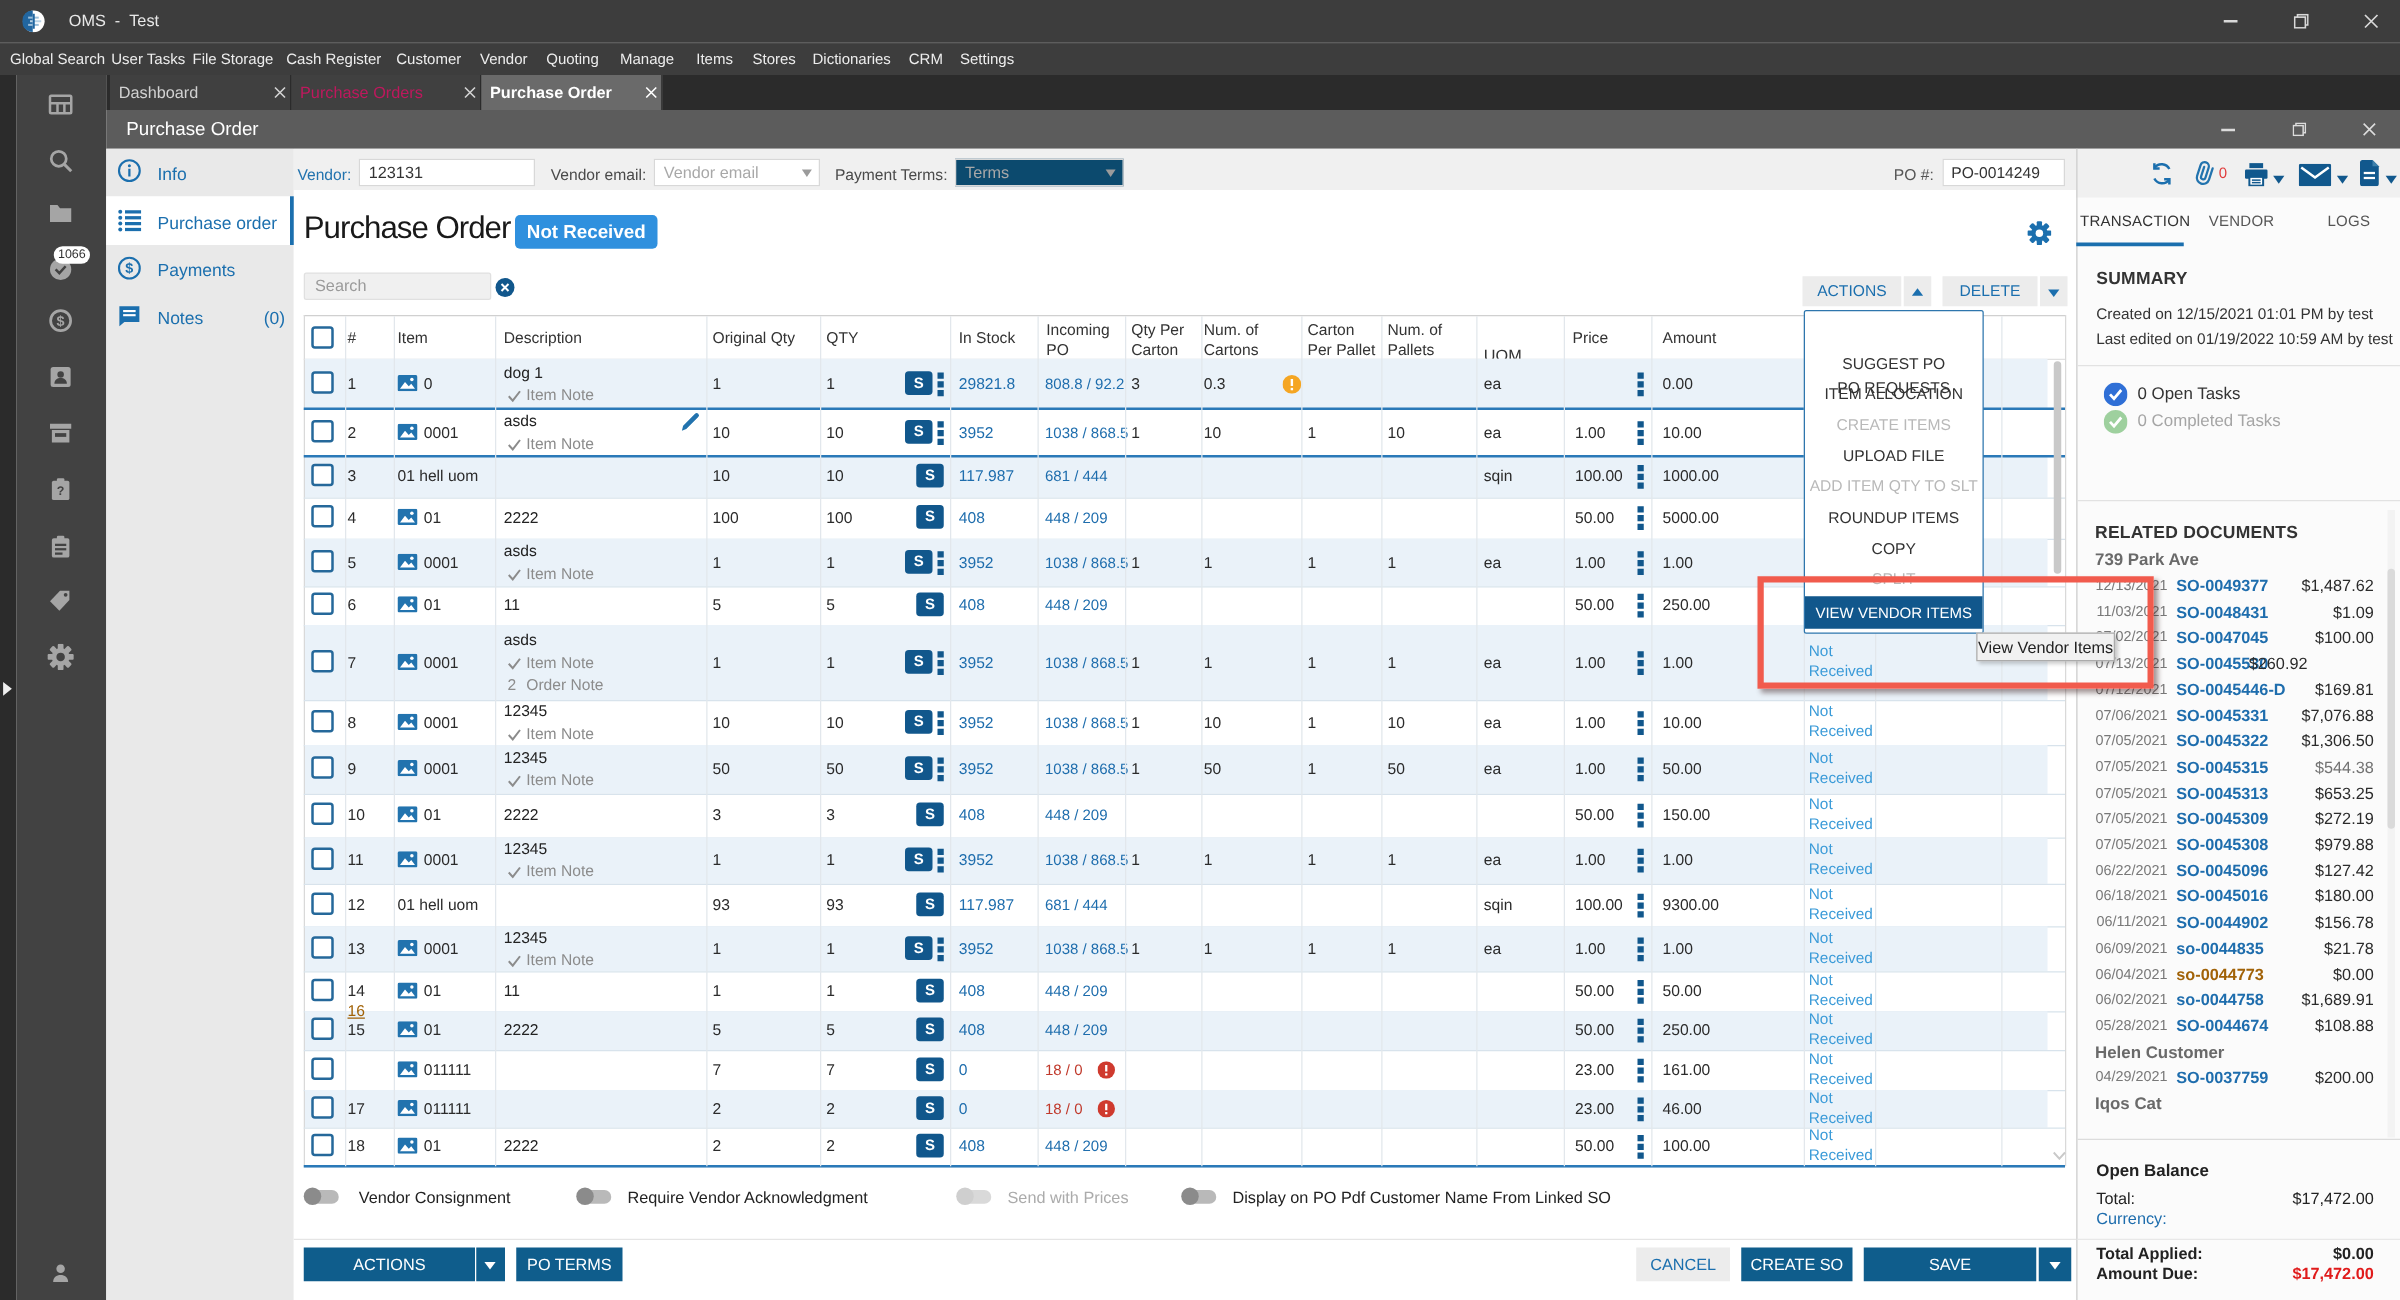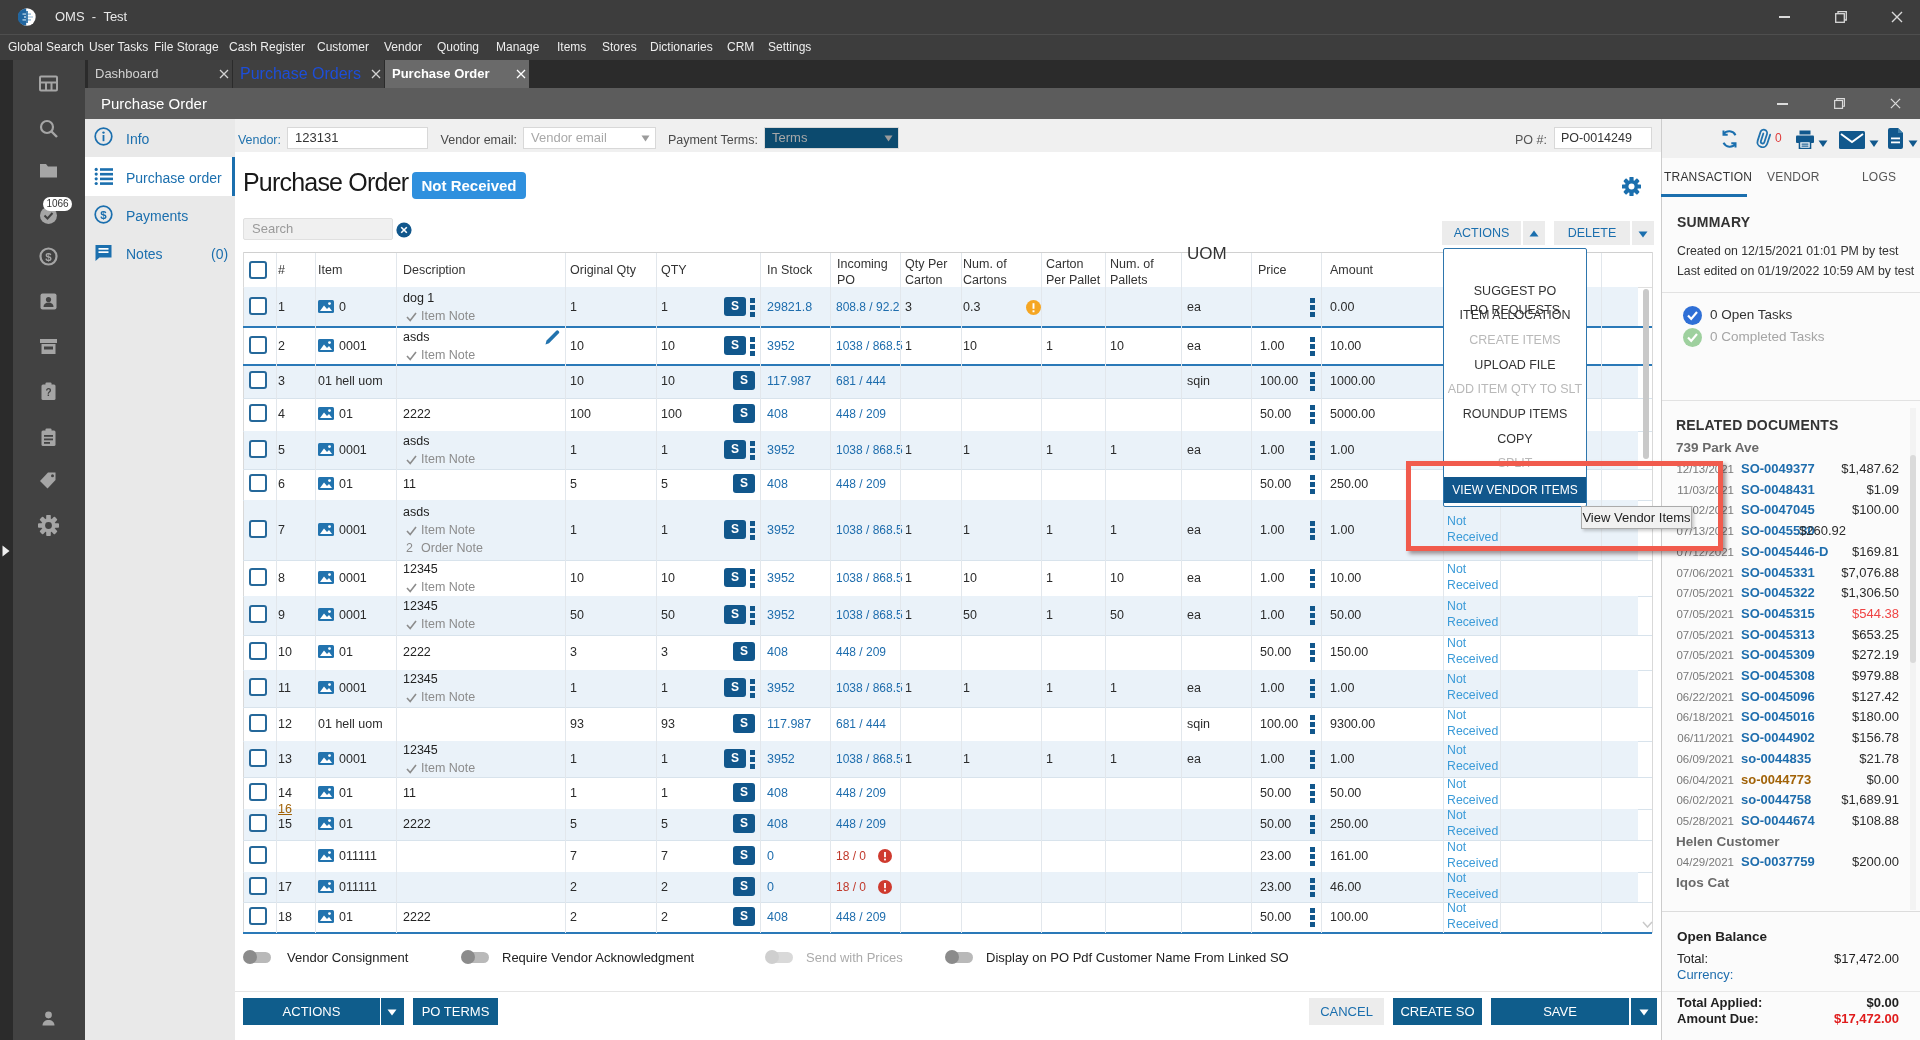--- a/index.html
+++ b/index.html
@@ -108,21 +108,21 @@
     <circle cx="10.5" cy="7" r="3.4" fill="#a5a5a5"></circle>
     <path d="M4.5 17.5 c0-3.6 2.7-5.6 6-5.6 c3.3 0 6 2 6 5.6 z" fill="#a5a5a5"></path>
   </svg>
 <div style="position:absolute;white-space:nowrap;left:85px;top:60px;width:1835px;height:28px;background:#2b2b2b;"></div>
 <div style="position:absolute;white-space:nowrap;left:88px;top:60px;width:145px;height:28px;background:#404040;border-right:1px solid #2b2b2b;"></div>
 <div style="position:absolute;white-space:nowrap;left:95px;top:60px;height:28px;line-height:28px;font-size:13px;font-weight:normal;color:#d2d2d2;">Dashboard</div>
 <svg class="ab" style="left:219px;top:69px" width="10" height="10" viewBox="0 0 10 10">
     <path d="M1 1 L9 9 M9 1 L1 9" stroke="#d2d2d2" stroke-width="1.3"></path>
   </svg>
 <div style="position:absolute;white-space:nowrap;left:233px;top:60px;width:152px;height:28px;background:#404040;border-right:1px solid #2b2b2b;"></div>
-<div style="position:absolute;white-space:nowrap;left:240px;top:60px;height:28px;line-height:28px;font-size:16px;font-weight:normal;color:#1d4ed8;">Purchase Orders</div>
+<div style="position:absolute;white-space:nowrap;left:240px;top:60px;height:28px;line-height:28px;font-size:13px;font-weight:normal;color:#be185d;">Purchase Orders</div>
 <svg class="ab" style="left:371px;top:69px" width="10" height="10" viewBox="0 0 10 10">
     <path d="M1 1 L9 9 M9 1 L1 9" stroke="#d2d2d2" stroke-width="1.3"></path>
   </svg>
 <div style="position:absolute;white-space:nowrap;left:385px;top:60px;width:145px;height:28px;background:#6a6a6a;border-right:1px solid #2b2b2b;"></div>
 <div style="position:absolute;white-space:nowrap;left:392px;top:60px;height:28px;line-height:28px;font-size:13px;font-weight:bold;color:#ffffff;">Purchase Order</div>
 <svg class="ab" style="left:516px;top:69px" width="10" height="10" viewBox="0 0 10 10">
     <path d="M1 1 L9 9 M9 1 L1 9" stroke="#ffffff" stroke-width="1.3"></path>
   </svg>
 <div style="position:absolute;white-space:nowrap;left:85px;top:88px;width:1835px;height:31px;background:#5c5c5c;"></div>
 <div style="position:absolute;white-space:nowrap;left:101px;top:88px;height:31px;line-height:31px;font-size:15px;color:#fff;">Purchase Order</div>
@@ -267,21 +267,21 @@
 <div style="position:absolute;white-space:nowrap;left:837px;top:257px;height:15px;line-height:15px;font-size:12.5px;color:#333;">Incoming</div>
 <div style="position:absolute;white-space:nowrap;left:837px;top:273px;height:15px;line-height:15px;font-size:12.5px;color:#333;">PO</div>
 <div style="position:absolute;white-space:nowrap;left:905px;top:257px;height:15px;line-height:15px;font-size:12.5px;color:#333;">Qty Per</div>
 <div style="position:absolute;white-space:nowrap;left:905px;top:273px;height:15px;line-height:15px;font-size:12.5px;color:#333;">Carton</div>
 <div style="position:absolute;white-space:nowrap;left:963px;top:257px;height:15px;line-height:15px;font-size:12.5px;color:#333;">Num. of</div>
 <div style="position:absolute;white-space:nowrap;left:963px;top:273px;height:15px;line-height:15px;font-size:12.5px;color:#333;">Cartons</div>
 <div style="position:absolute;white-space:nowrap;left:1046px;top:257px;height:15px;line-height:15px;font-size:12.5px;color:#333;">Carton</div>
 <div style="position:absolute;white-space:nowrap;left:1046px;top:273px;height:15px;line-height:15px;font-size:12.5px;color:#333;">Per Pallet</div>
 <div style="position:absolute;white-space:nowrap;left:1110px;top:257px;height:15px;line-height:15px;font-size:12.5px;color:#333;">Num. of</div>
 <div style="position:absolute;white-space:nowrap;left:1110px;top:273px;height:15px;line-height:15px;font-size:12.5px;color:#333;">Pallets</div>
-<div style="position:absolute;white-space:nowrap;left:1187px;top:246px;height:15px;line-height:15px;font-size:17px;color:#333;">UOM</div>
+<div style="position:absolute;white-space:nowrap;left:1187px;top:277px;height:15px;line-height:15px;font-size:13px;color:#333;">UOM</div>
 <div style="position:absolute;white-space:nowrap;left:1258px;top:263px;height:15px;line-height:15px;font-size:12.5px;color:#333;">Price</div>
 <div style="position:absolute;white-space:nowrap;left:1330px;top:263px;height:15px;line-height:15px;font-size:12.5px;color:#333;">Amount</div>
 <div style="position:absolute;white-space:nowrap;left:243px;top:287px;width:1409px;height:1px;background:#e0e0e0;"></div>
 <div style="position:absolute;white-space:nowrap;left:244px;top:287px;width:1394px;height:40px;background:#eaf2f9;"></div>
 <div style="position:absolute;white-space:nowrap;left:243px;top:327px;width:1409px;height:1px;background:#d8e3ec;"></div>
 <div style="position:absolute;white-space:nowrap;left:249px;top:297px;width:18px;height:18px;background:#fff;border:2px solid #25689a;border-radius:3px;"></div>
 <div style="position:absolute;white-space:nowrap;left:278px;top:299px;height:16px;line-height:16px;font-size:12.5px;color:#2b2b2b;">1</div>
 <svg class="ab" style="left:318px;top:300px" width="16" height="13" viewBox="0 0 16 13">
 <rect x="0" y="0" width="16" height="13" rx="1.5" fill="#2273ae"></rect>
 <path d="M2 11 L6 5.5 L9 9 L11 7 L14 11 Z" fill="#fff"></path>
@@ -842,21 +842,21 @@
 <div style="position:absolute;white-space:nowrap;left:1741px;top:544px;height:16px;line-height:16px;font-size:13px;font-weight:bold;color:#1e6dad;">SO-0045446-D</div>
 <div style="position:absolute;white-space:nowrap;left:1799px;top:544px;width:100px;height:16px;line-height:16px;font-size:13px;color:#2b2b2b;text-align:right;">$169.81</div>
 <div style="position:absolute;white-space:nowrap;right:186px;top:565px;height:16px;line-height:16px;font-size:11.5px;color:#787878;">07/06/2021</div>
 <div style="position:absolute;white-space:nowrap;left:1741px;top:565px;height:16px;line-height:16px;font-size:13px;font-weight:bold;color:#1e6dad;">SO-0045331</div>
 <div style="position:absolute;white-space:nowrap;left:1799px;top:565px;width:100px;height:16px;line-height:16px;font-size:13px;color:#2b2b2b;text-align:right;">$7,076.88</div>
 <div style="position:absolute;white-space:nowrap;right:186px;top:585px;height:16px;line-height:16px;font-size:11.5px;color:#787878;">07/05/2021</div>
 <div style="position:absolute;white-space:nowrap;left:1741px;top:585px;height:16px;line-height:16px;font-size:13px;font-weight:bold;color:#1e6dad;">SO-0045322</div>
 <div style="position:absolute;white-space:nowrap;left:1799px;top:585px;width:100px;height:16px;line-height:16px;font-size:13px;color:#2b2b2b;text-align:right;">$1,306.50</div>
 <div style="position:absolute;white-space:nowrap;right:186px;top:606px;height:16px;line-height:16px;font-size:11.5px;color:#787878;">07/05/2021</div>
 <div style="position:absolute;white-space:nowrap;left:1741px;top:606px;height:16px;line-height:16px;font-size:13px;font-weight:bold;color:#1e6dad;">SO-0045315</div>
-<div style="position:absolute;white-space:nowrap;left:1799px;top:606px;width:100px;height:16px;line-height:16px;font-size:13px;color:#ef4444;text-align:right;">$544.38</div>
+<div style="position:absolute;white-space:nowrap;left:1799px;top:606px;width:100px;height:16px;line-height:16px;font-size:13px;color:#737373;text-align:right;">$544.38</div>
 <div style="position:absolute;white-space:nowrap;right:186px;top:627px;height:16px;line-height:16px;font-size:11.5px;color:#787878;">07/05/2021</div>
 <div style="position:absolute;white-space:nowrap;left:1741px;top:627px;height:16px;line-height:16px;font-size:13px;font-weight:bold;color:#1e6dad;">SO-0045313</div>
 <div style="position:absolute;white-space:nowrap;left:1799px;top:627px;width:100px;height:16px;line-height:16px;font-size:13px;color:#2b2b2b;text-align:right;">$653.25</div>
 <div style="position:absolute;white-space:nowrap;right:186px;top:647px;height:16px;line-height:16px;font-size:11.5px;color:#787878;">07/05/2021</div>
 <div style="position:absolute;white-space:nowrap;left:1741px;top:647px;height:16px;line-height:16px;font-size:13px;font-weight:bold;color:#1e6dad;">SO-0045309</div>
 <div style="position:absolute;white-space:nowrap;left:1799px;top:647px;width:100px;height:16px;line-height:16px;font-size:13px;color:#2b2b2b;text-align:right;">$272.19</div>
 <div style="position:absolute;white-space:nowrap;right:186px;top:668px;height:16px;line-height:16px;font-size:11.5px;color:#787878;">07/05/2021</div>
 <div style="position:absolute;white-space:nowrap;left:1741px;top:668px;height:16px;line-height:16px;font-size:13px;font-weight:bold;color:#1e6dad;">SO-0045308</div>
 <div style="position:absolute;white-space:nowrap;left:1799px;top:668px;width:100px;height:16px;line-height:16px;font-size:13px;color:#2b2b2b;text-align:right;">$979.88</div>
 <div style="position:absolute;white-space:nowrap;right:186px;top:689px;height:16px;line-height:16px;font-size:11.5px;color:#787878;">06/22/2021</div>

